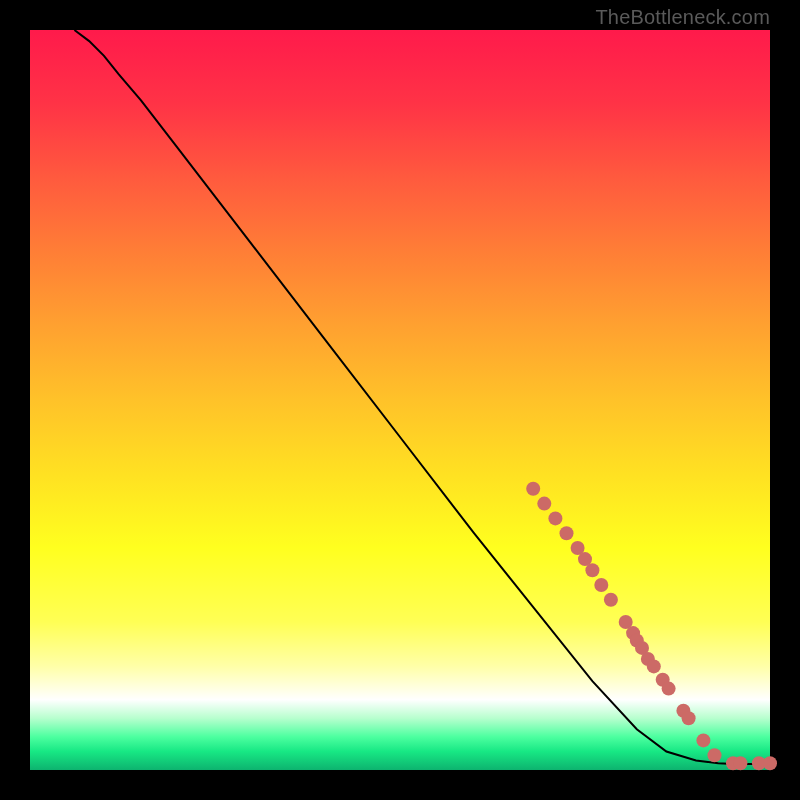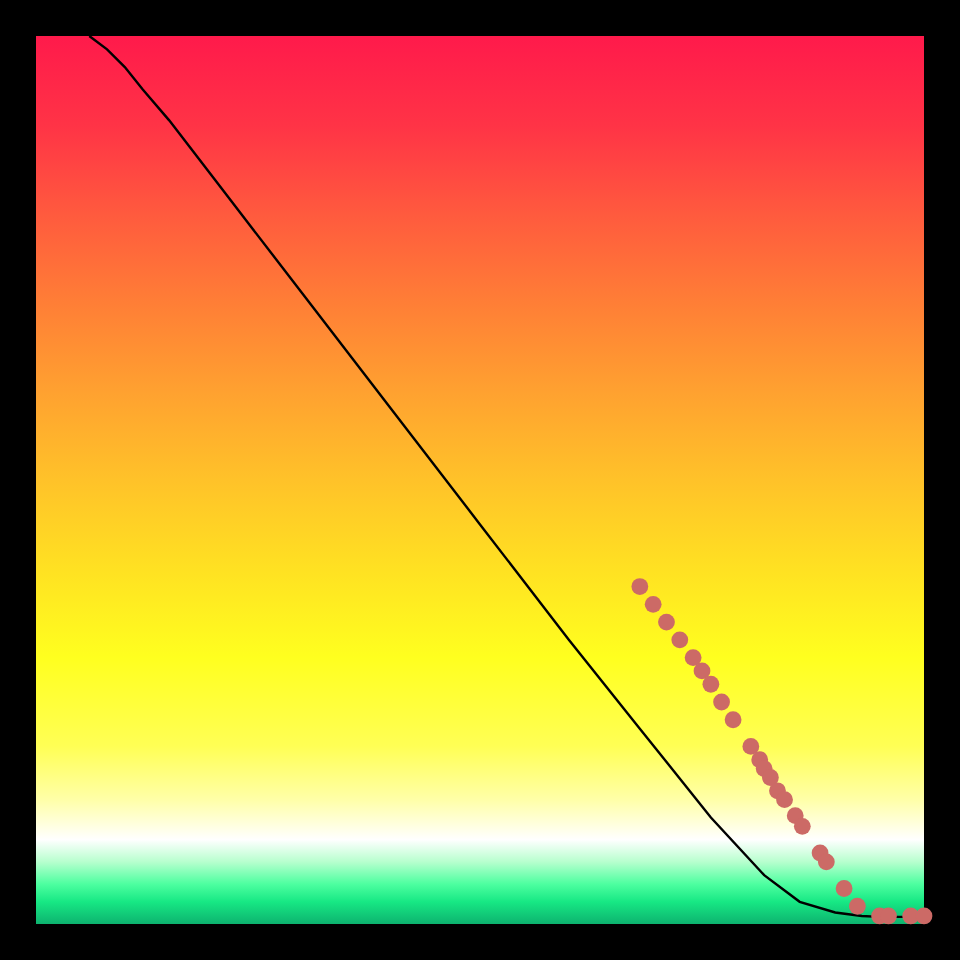--- a/index.html
+++ b/index.html
@@ -31,20 +31,21 @@
   svg {
     position: absolute;
     left: 0;
     top: 0;
   }
 </style>
 </head>
 <body>
 
 <div class="frame">
+  <div class="watermark">TheBottleneck.com</div>
 
   <svg id="chart-svg" width="800" height="800">
     <defs>
       <linearGradient id="bg-grad" x1="0" y1="0" x2="0" y2="1">
           <stop offset="0.00%" stop-color="#ff1a4b"></stop>
           <stop offset="10.00%" stop-color="#ff3346"></stop>
           <stop offset="20.00%" stop-color="#ff5a3e"></stop>
           <stop offset="30.00%" stop-color="#ff7e36"></stop>
           <stop offset="40.00%" stop-color="#ffa130"></stop>
           <stop offset="50.00%" stop-color="#ffc229"></stop>

